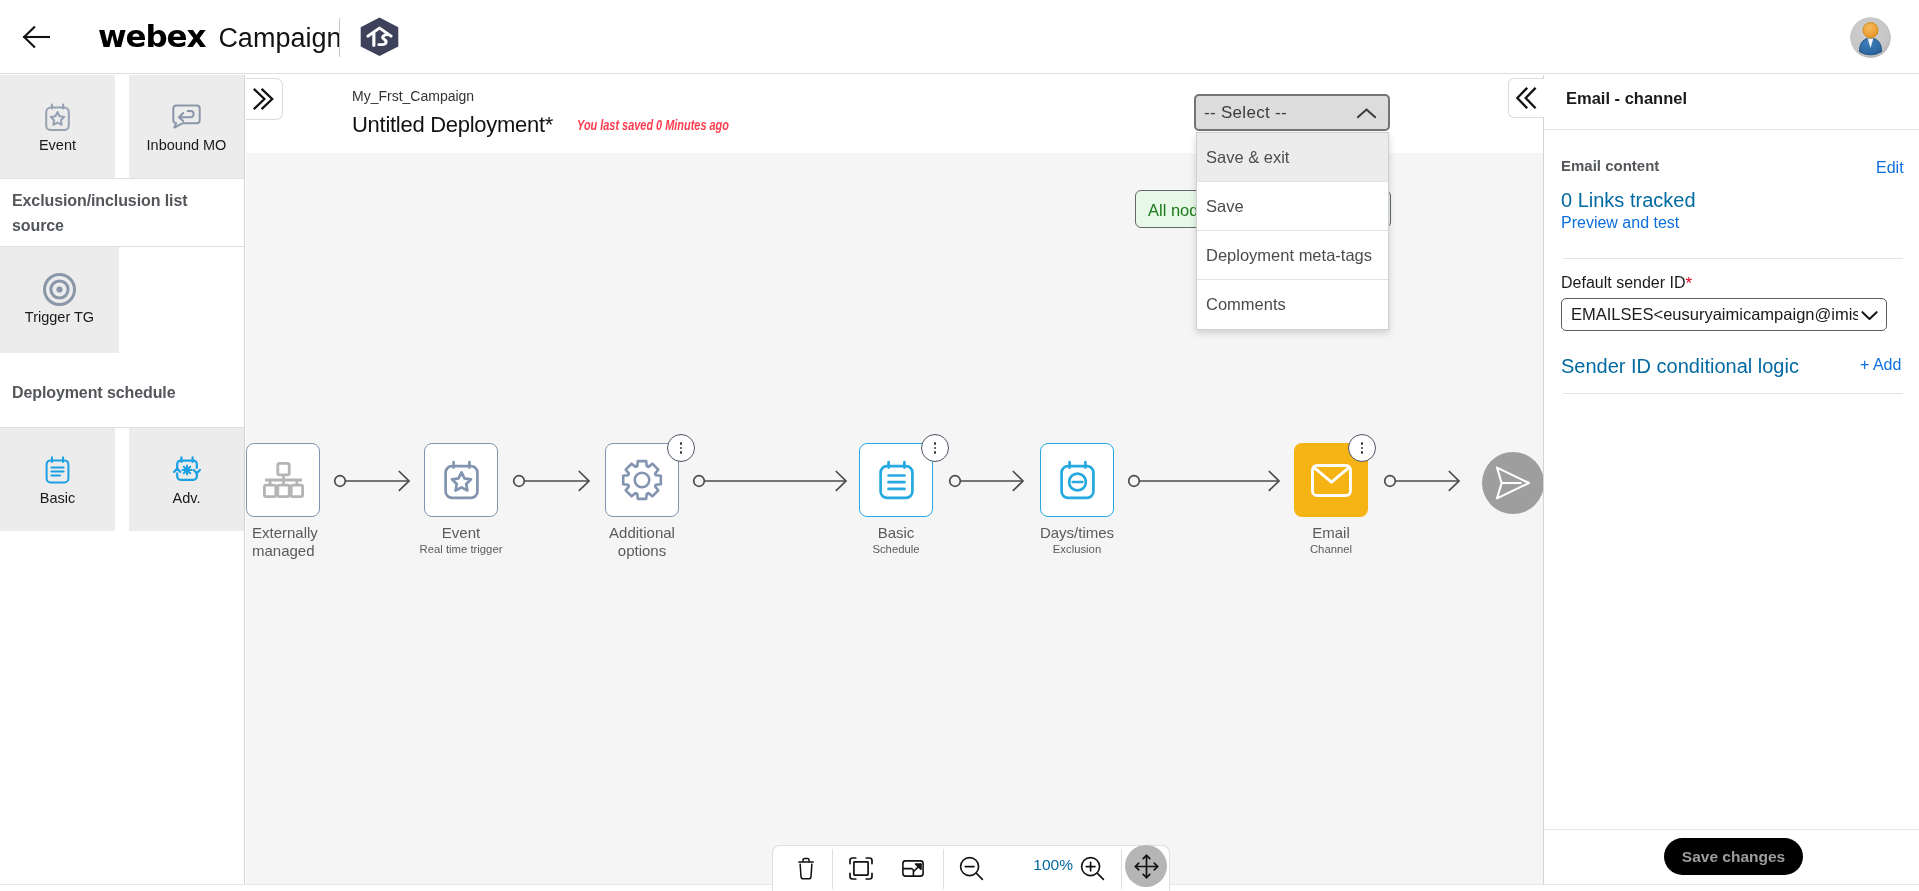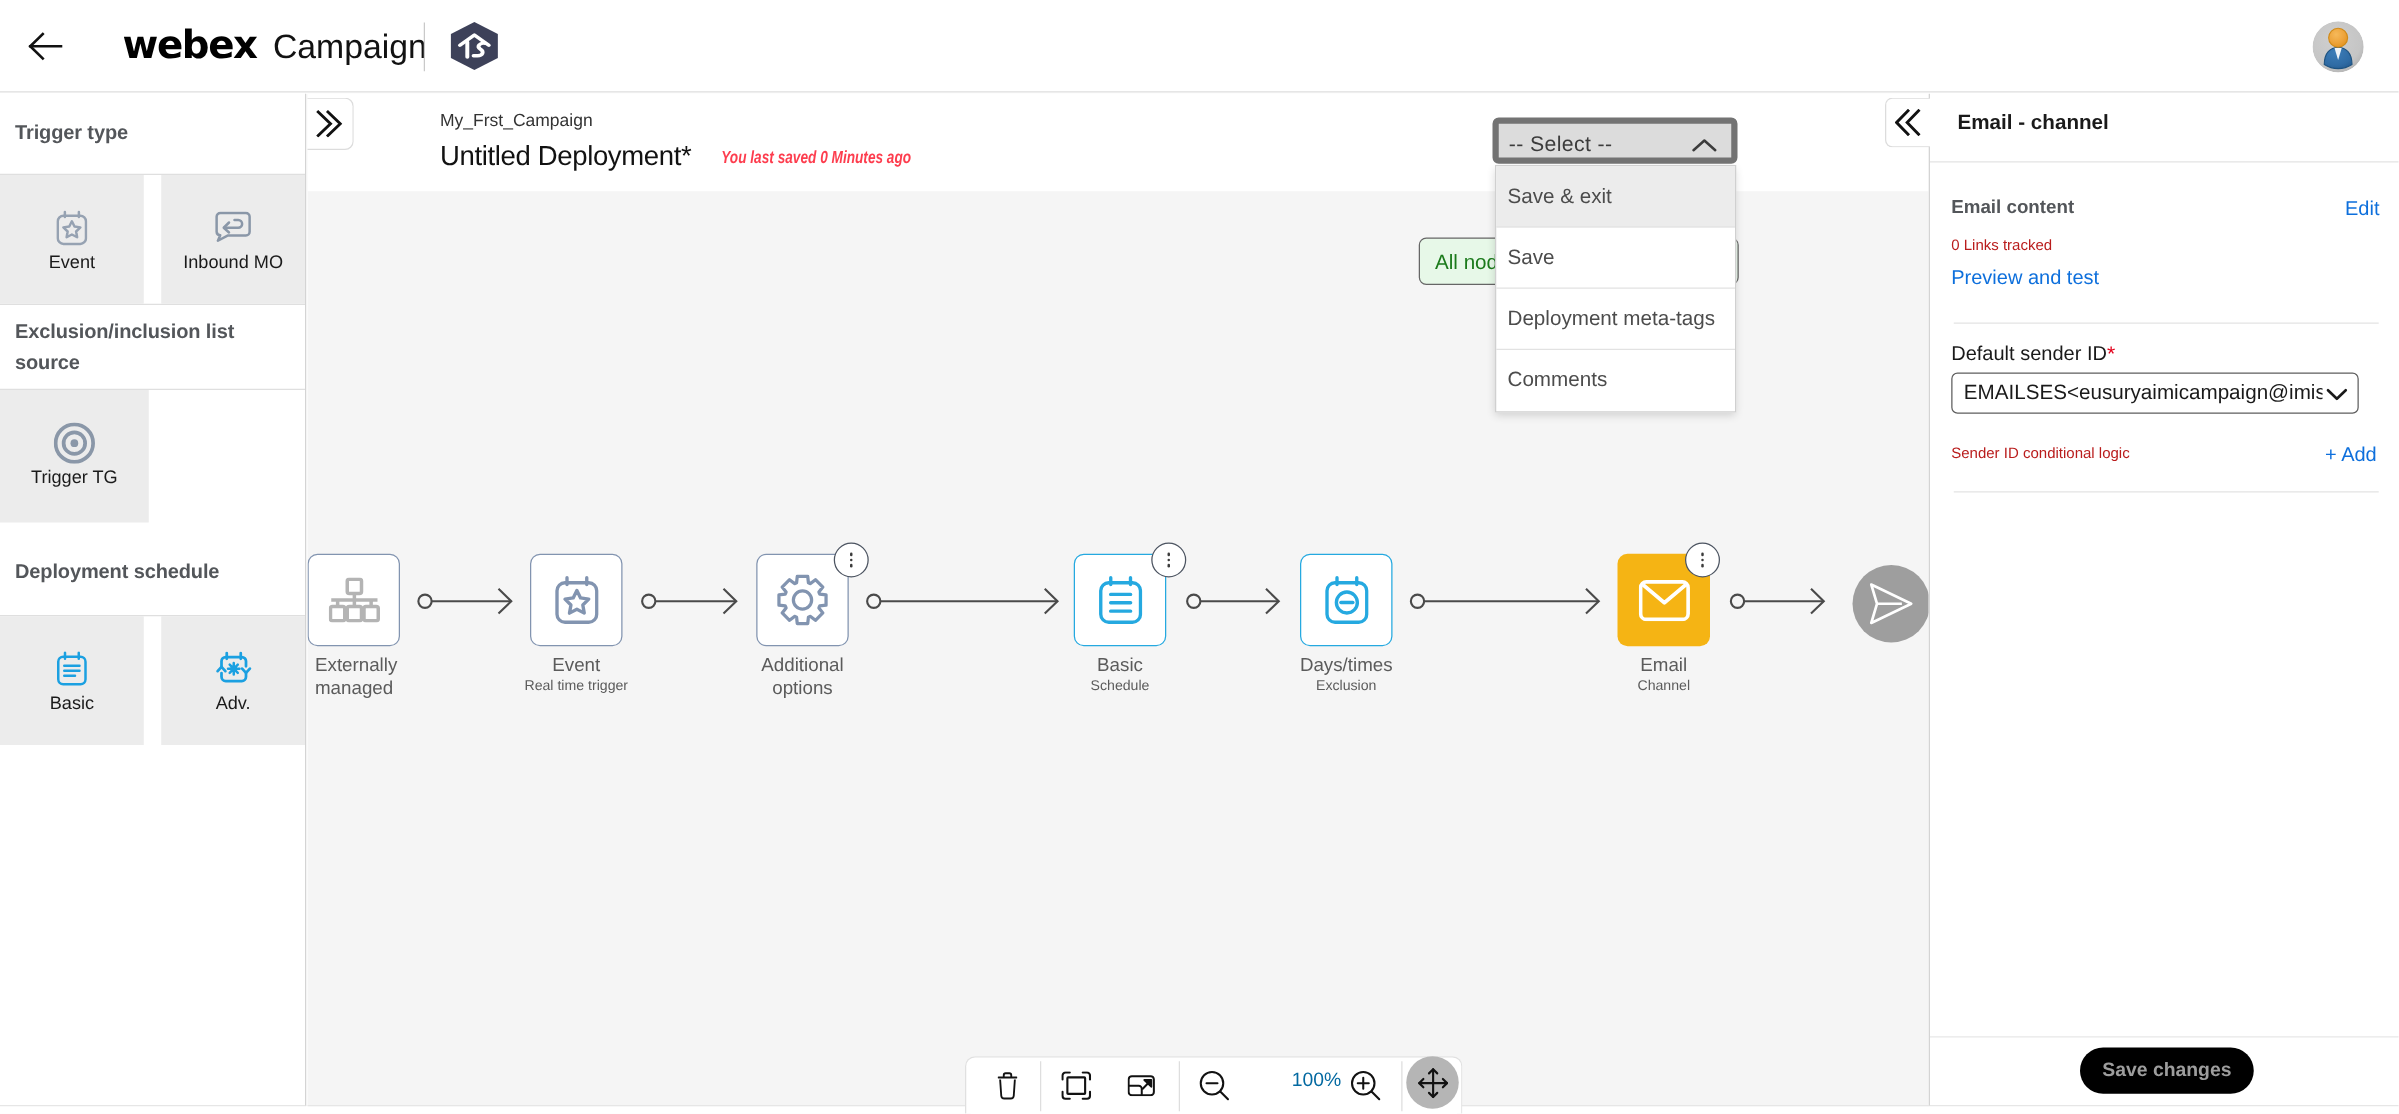--- a/index.html
+++ b/index.html
@@ -47,32 +47,32 @@
 .node-menu i{display:block;width:2.4px;height:2.4px;border-radius:50%;background:#3c3c3c;margin:2.2px 0}
 #send-node{position:absolute;left:1236px;top:377px;width:62px;height:62px;border-radius:50%;background:#9e9e9e;display:flex;align-items:center;justify-content:center;cursor:pointer}
 
 
 #rpanel{position:absolute;left:1543px;top:75px;width:376px;height:810px;background:#fff;border-left:1px solid #d4d4d4;border-bottom:1px solid #e6e6e6;overflow:hidden}
 #collapse-btn{position:absolute;left:1508px;top:78px;width:36px;height:40px;background:#fff;border:1px solid #dcdcdc;border-right:none;border-radius:6px 0 0 6px;display:flex;align-items:center;justify-content:center;cursor:pointer;z-index:6}
 #rp-title{position:absolute;left:22px;top:14px;font-size:16.5px;font-weight:bold;color:#1a1a1a}
 #rp-hdr-rule{position:absolute;left:0;top:54px;width:376px;height:1px;background:#e4e4e4}
 .rp-sec-label{position:absolute;font-size:15px;font-weight:bold;color:#53565a}
 .rp-link{position:absolute;font-size:16px;color:#0d6fdc;font-weight:normal;cursor:pointer}
-.rp-text{position:absolute;font-size:12px;color:#b91c1c}
+.rp-text{position:absolute;font-size:20px;color:#0369a1}
 .rp-rule{position:absolute;left:19px;width:340px;height:1px;background:#e4e4e4}
 #sender-label{position:absolute;left:17px;top:199px;font-size:16px;color:#1a1a1a}
 #sender-star{color:#e3001b;font-size:17px;vertical-align:-1px}
 #sender-select{position:absolute;left:17px;top:223px;width:326px;height:33px;border:1px solid #5e5e5e;border-radius:5px;background:#fff;display:flex;align-items:center;padding:0 9px;cursor:pointer;font-size:16.5px;color:#1a1a1a;overflow:hidden;white-space:nowrap}
 #sender-select>span{display:block;overflow:hidden;width:287px;white-space:nowrap}
 #sender-caret{position:absolute;right:7px;top:8px}
 #save-changes{position:absolute;left:120px;top:763px;width:139px;height:37px;border-radius:19px;background:#000000;color:#9d9d9d;font-size:15.5px;font-weight:bold;display:flex;align-items:center;justify-content:center;cursor:default;border:none;font-family:"Liberation Sans",sans-serif}
 #rp-footer-rule{position:absolute;left:0;top:754px;width:376px;height:1px;background:#e8e8e8}
 
 
-#action-select{position:absolute;left:1194px;top:94px;width:196px;height:37px;background:#dcdcdc;border:5px solid #737373;border-radius:5px;display:flex;align-items:center;cursor:pointer;z-index:20}
+#action-select{position:absolute;left:1194px;top:94px;width:196px;height:37px;background:#dcdcdc;border:2px solid #737373;border-radius:5px;display:flex;align-items:center;cursor:pointer;z-index:20}
 #action-select-value{position:absolute;left:8px;top:7px;font-size:17px;color:#3c3c3c;letter-spacing:0.3px}
 #action-caret{position:absolute;right:11px;top:11px}
 #action-menu{position:absolute;left:1196px;top:132px;width:193px;background:#fff;border:1px solid #d0d0d0;box-shadow:0 3px 7px rgba(0,0,0,.16);z-index:19}
 .am-item{height:49px;display:flex;align-items:center;padding-left:9px;font-size:16.5px;color:#4c4c4c;cursor:pointer;border-bottom:1px solid #e2e2e2}
 .am-item.hl{background:#ececec}
 .am-item:last-child{border-bottom:none}
 
 
 #valid-badge{position:absolute;left:1135px;top:190px;width:256px;height:38px;background:#e7f8e8;border:1.4px solid #666;border-radius:6px;display:flex;align-items:center;padding-left:12px;font-size:16.5px;color:#1b7a1b;z-index:10;padding-top:3px}
 
@@ -123,23 +123,20 @@
         </radialGradient>
       </defs>
       <circle cx="20.5" cy="20.5" r="20.5" fill="url(#gBg)"></circle>
       <path d="M9.4 34.6 C9.4 25.4 14.2 21.0 20.5 21.0 C26.8 21.0 31.6 25.4 31.6 34.6 a20.5 20.5 0 0 1 -22.2 0 Z" fill="url(#gBody)" stroke="#1d5280" stroke-width="0.9" stroke-linejoin="round"></path>
       <path d="M17.6 21.4 L20.5 31.0 L23.4 21.4 Z" fill="#f0f4f8"></path>
       <circle cx="20.5" cy="13.2" r="7.6" fill="url(#gHead)" stroke="#d08a18" stroke-width="0.9"></circle>
     </svg>
   </div>
 
   <div id="sidebar">
-    <div class="sb-section-title" style="height:65px">
-      <span>Trigger type</span>
-    </div>
     <div class="sb-row" style="height:104px">
       <div class="sb-tile">
         <div class="sb-ico">
           <svg width="25" height="29" viewBox="0 0 25 29" fill="none" stroke="#96a2b2" stroke-width="2">
             <rect x="1.2" y="4.6" width="22.6" height="22.5" rx="4.6"></rect>
             <path d="M6.9 1.5 V5.5 M18.1 1.5 V5.5" stroke-linecap="round"></path>
             <path d="M12.5 9.0 L14.6 13.2 L19.3 13.9 L15.9 17.2 L16.7 21.8 L12.5 19.6 L8.3 21.8 L9.1 17.2 L5.7 13.9 L10.4 13.2 Z" stroke-linejoin="round" stroke-linecap="round"></path>
           </svg>
         </div>
         <div class="sb-lbl">Event</div>

